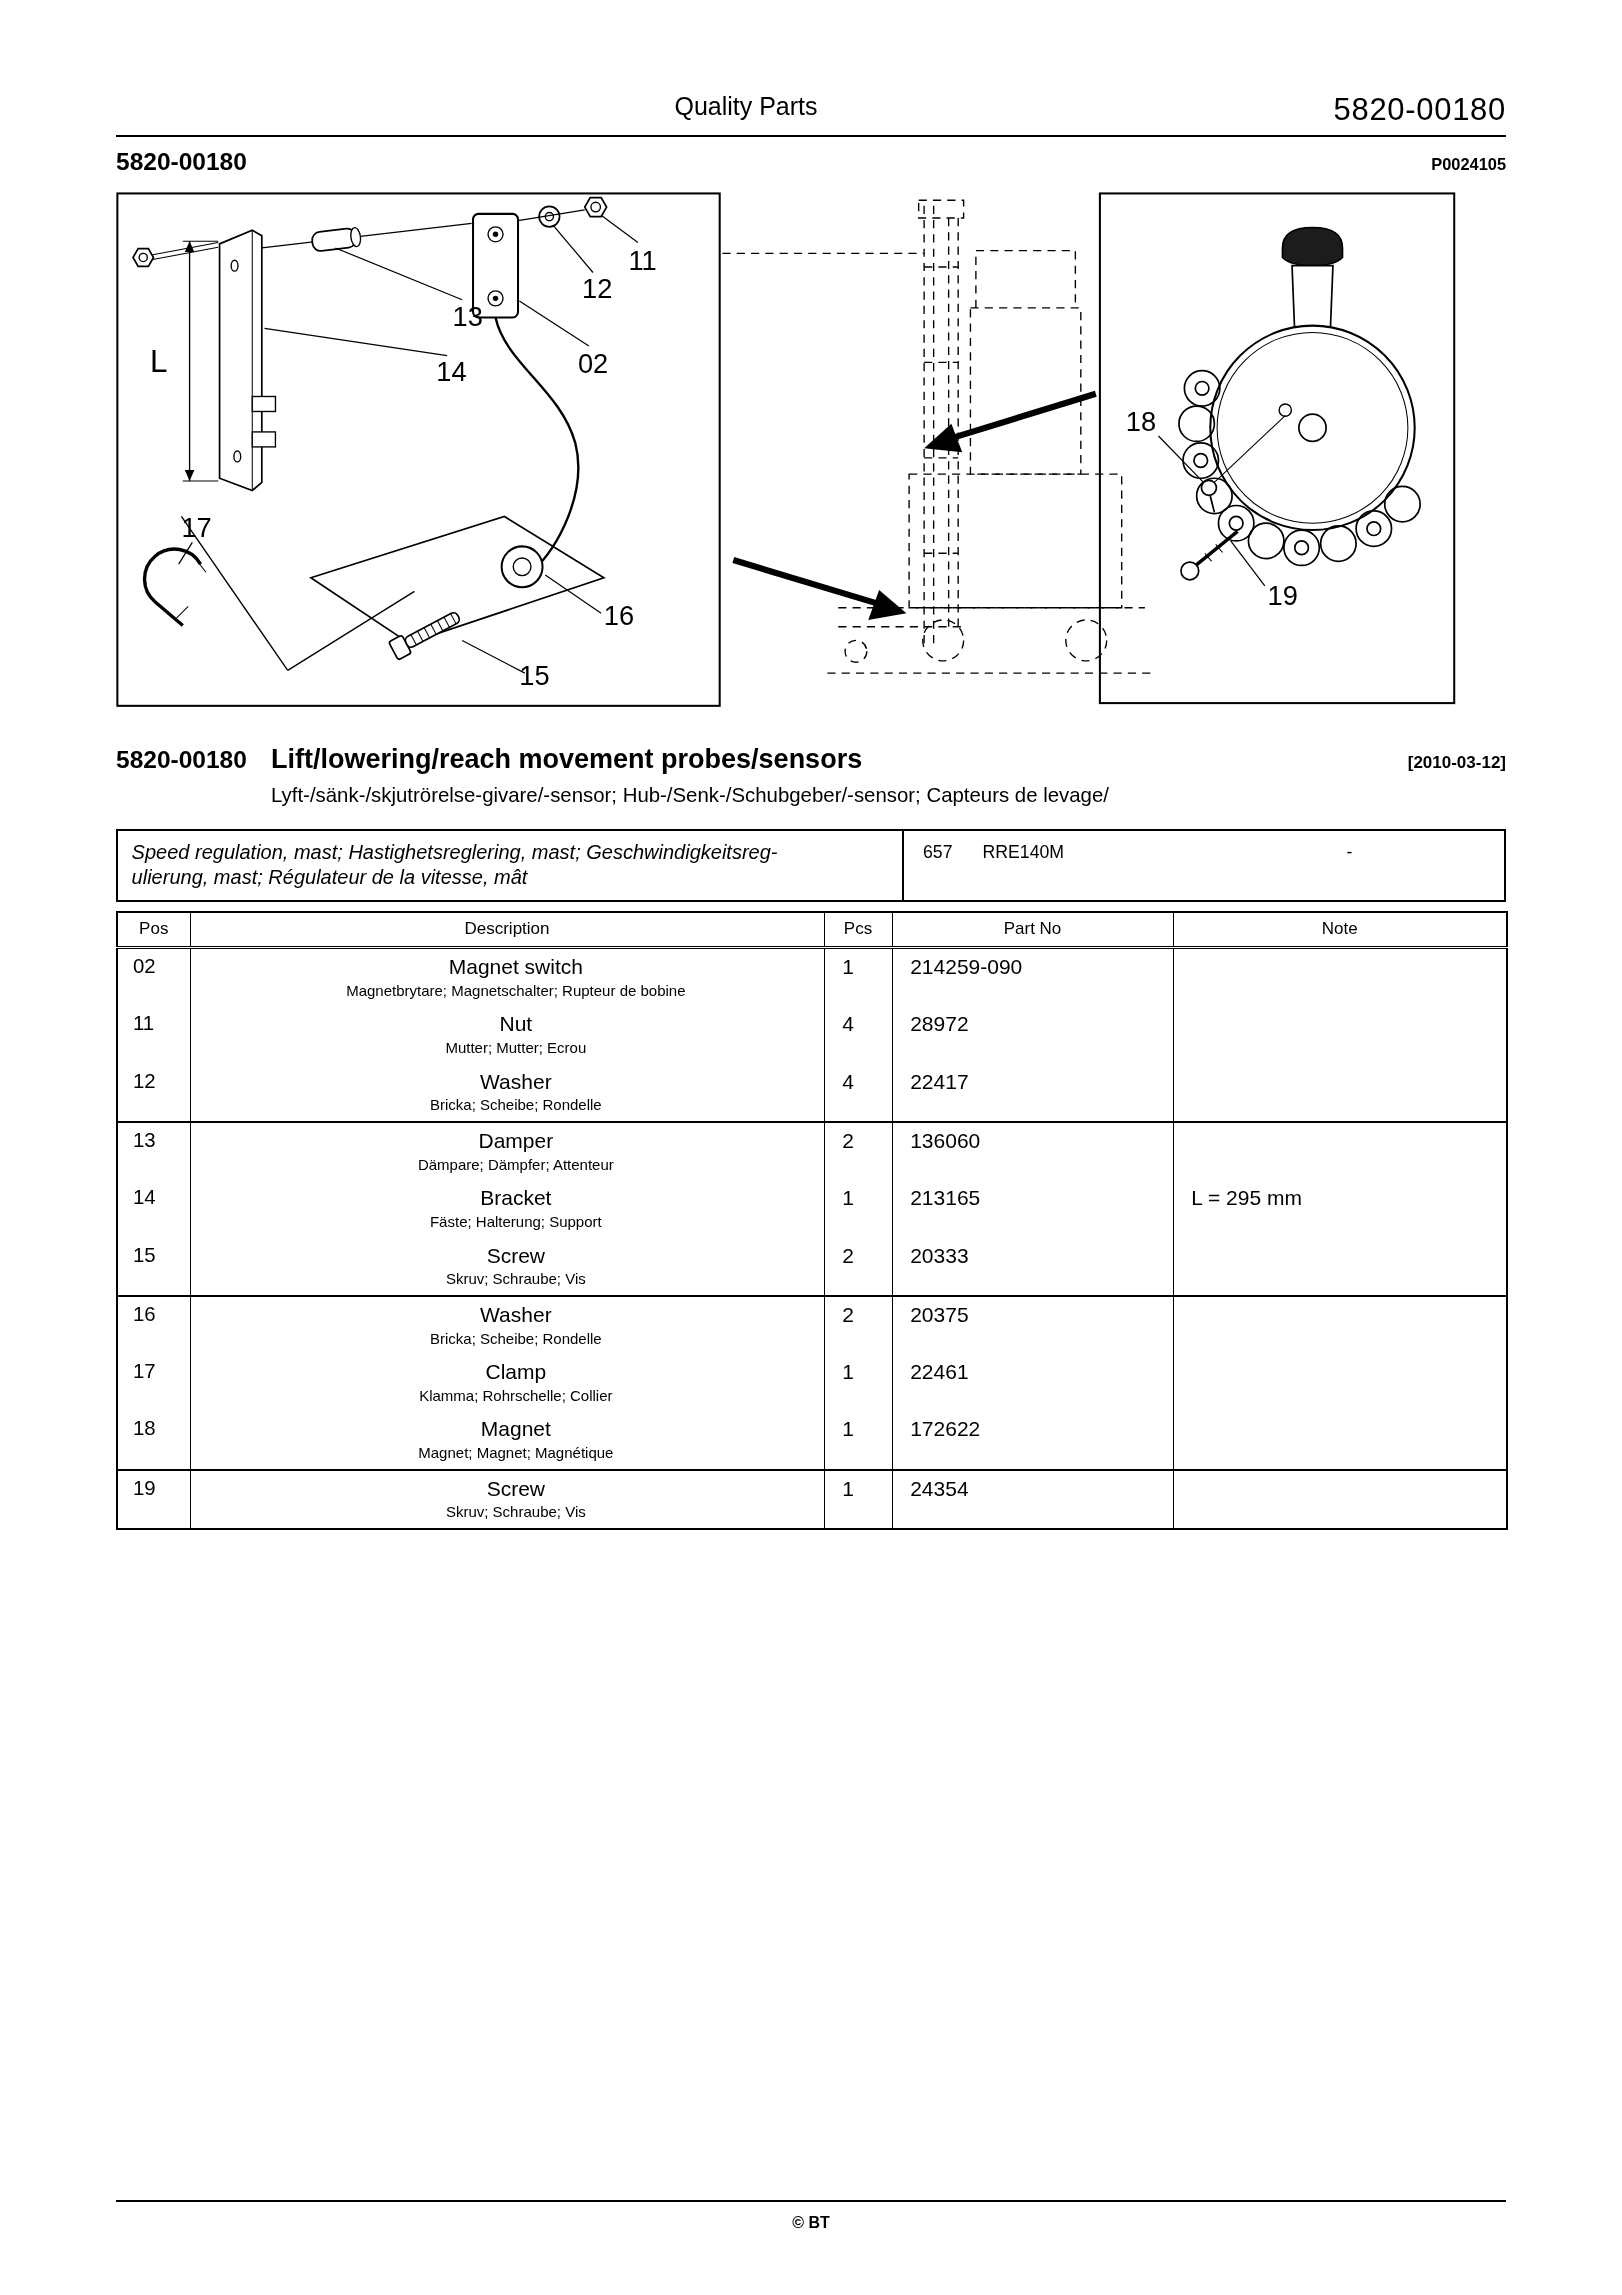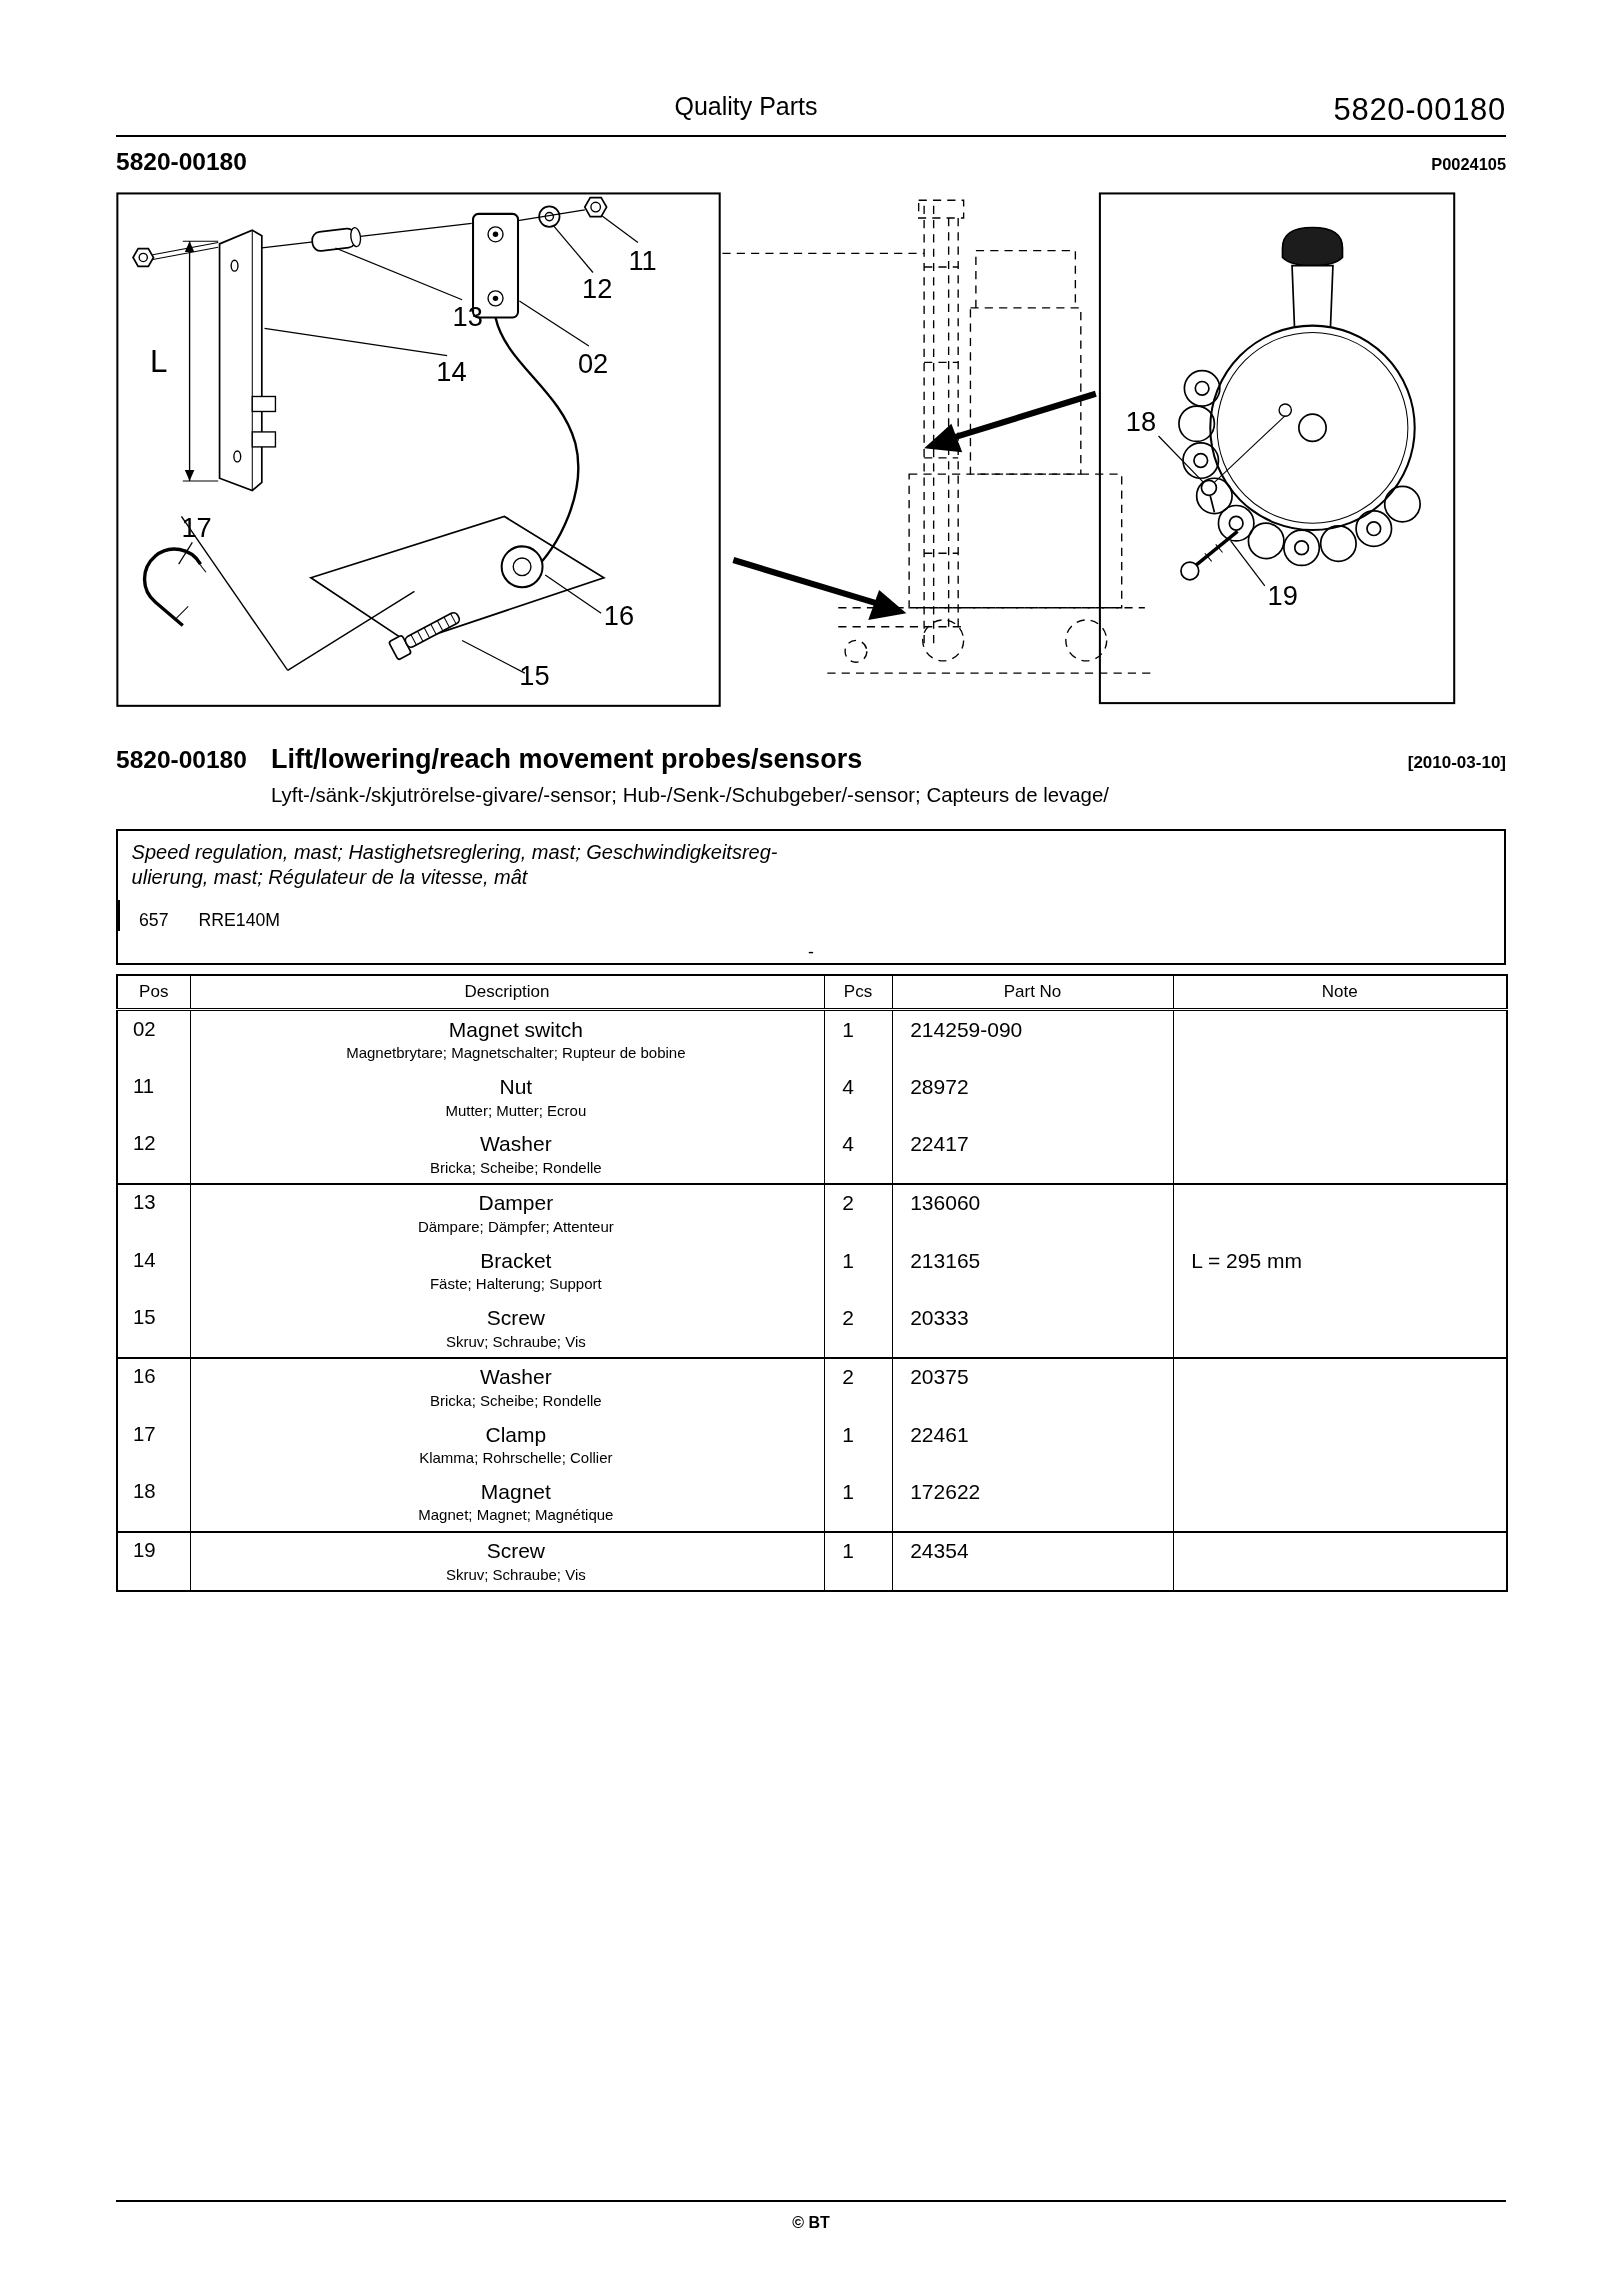--- a/index.html
+++ b/index.html
@@ -28,21 +28,21 @@
   text.dim-label { fill:#000; stroke:none; font-size:46px; font-family:"Liberation Sans", sans-serif; }
 
   
   .section-title-row { display:flex; align-items:baseline; margin-top:27px; }
   .st-number { width:155px; font-size:24.5px; font-weight:bold; flex:0 0 auto; }
   .st-title { font-size:27px; font-weight:bold; }
   .st-date { margin-left:auto; font-size:17px; font-weight:bold; }
   .st-subtitle { margin-left:155px; margin-top:6.8px; font-size:20.4px; line-height:1.32; }
 
   
-  .tbl-head-box { margin-top:20.4px; border:2px solid #000; display:flex; box-sizing:border-box;flex-direction:column; }
+  .tbl-head-box { margin-top:20.4px; border:2px solid #000; display:flex; box-sizing:border-box; }
   .thb-desc { width:784px; box-sizing:border-box; padding:8.2px 15px 9.5px 13.6px;
               font-style:italic; font-size:20px; line-height:1.28; }
   .thb-model { width:293px; box-sizing:border-box; border-left:2px solid #000;
                padding:10.2px 0 0 19px; font-size:17.7px; }
   .thb-model .model-name { margin-left:30px; }
   .thb-note { flex:1; text-align:center; padding-top:10.2px; font-size:17.7px; }
 
   
   table.parts { border-collapse:collapse; width:1390px; table-layout:fixed;
                 border:2px solid #000; margin-top:8.9px; }
@@ -268,21 +268,21 @@
           <text class="callout" x="1690" y="616">19</text>
         </g>
 
       </g>
     </svg>
   </div>
 
   <div class="section-title-row">
     <div class="st-number">5820-00180</div>
     <div class="st-title">Lift/lowering/reach movement probes/sensors</div>
-    <div class="st-date">[2010-03-10]</div>
+    <div class="st-date">[2010-03-12]</div>
   </div>
   <div class="st-subtitle">
     <div>Lyft-/sänk-/skjutrörelse-givare/-sensor; Hub-/Senk-/Schubgeber/-sensor; Capteurs de levage/</div>
   </div>
 
   <div class="tbl-head-box">
     <div class="thb-desc">
       <div>Speed regulation, mast; Hastighetsreglering, mast; Geschwindigkeitsreg-</div>
       <div>ulierung, mast; Régulateur de la vitesse, mât</div>
     </div>

